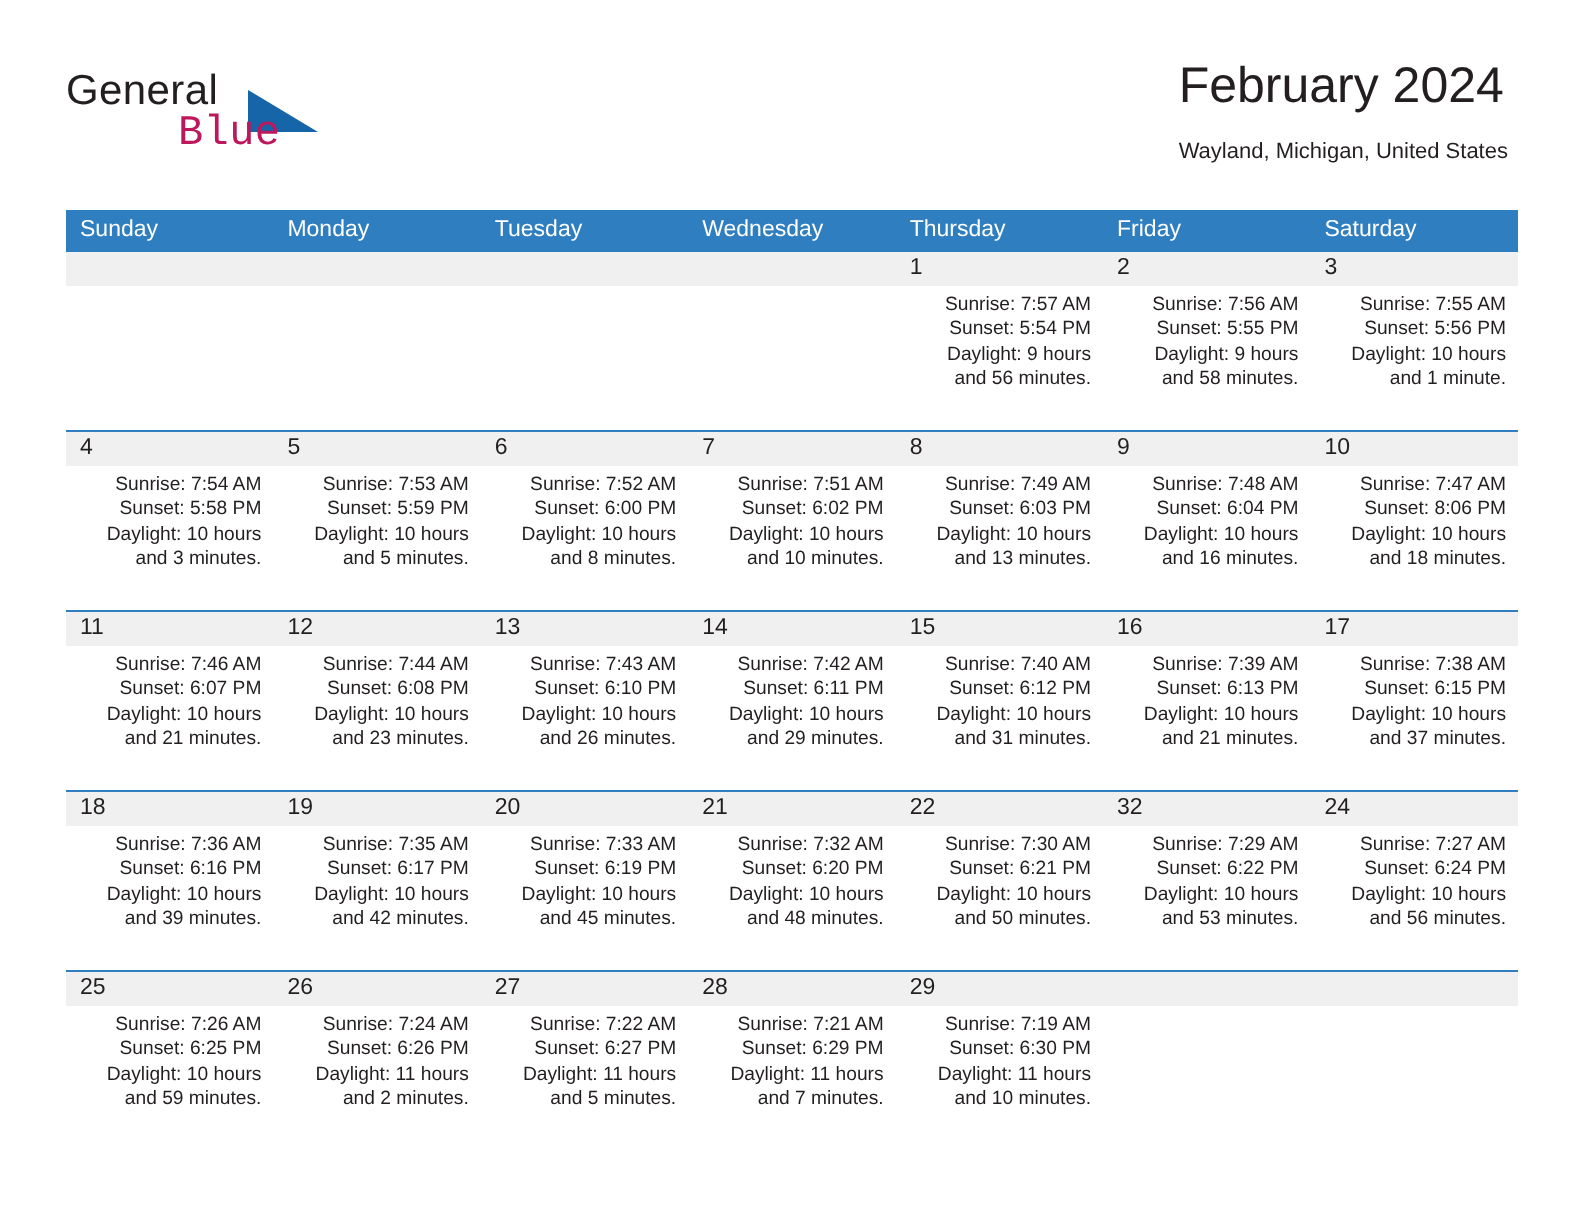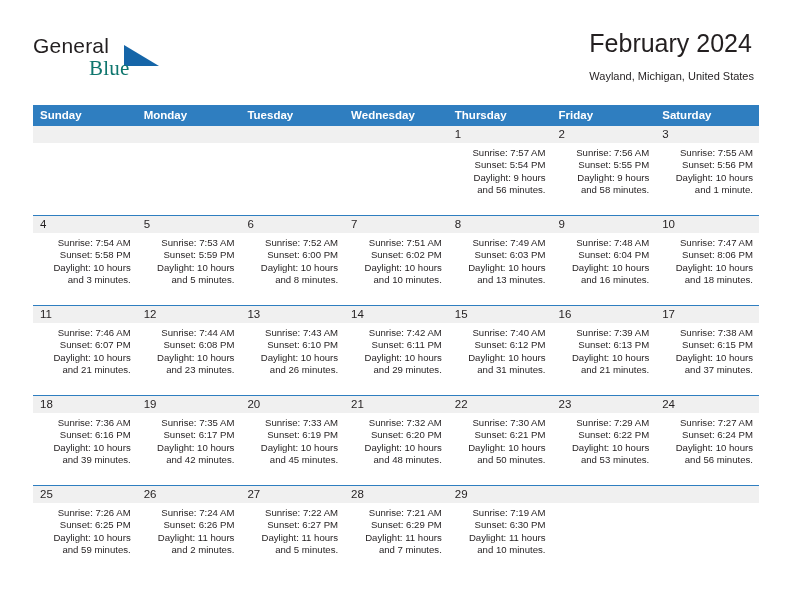--- a/index.html
+++ b/index.html
@@ -45,22 +45,22 @@
     letter-spacing: 0.2px;
     color: #231f20;
     font-family: "Liberation Sans", sans-serif;
   }
   .logo-blue {
     position: absolute;
     left: 56px;
     top: 22px;
     font-size: 21px;
     letter-spacing: 0.2px;
-    color: #0f766e;
-    font-family: Liberation Serif, serif;
+    color: #be185d;
+    font-family: Liberation Mono, monospace;
   }
   .logo-triangle {
     position: absolute;
     left: 91px;
     top: 11px;
     width: 0;
     height: 0;
     border-left: 35px solid #1565a8;
     border-top: 21px solid transparent;
   }
@@ -91,21 +91,21 @@
     left: 33px;
     top: 105px;
     width: 726px;
     border-collapse: collapse;
     table-layout: fixed;
   }
   .calendar th {
     background: #2f7ec0;
     color: #ffffff;
     font-size: 11.5px;
-    font-weight: bold;
+    font-weight: normal;
     text-align: left;
     padding: 4px 0 5px 7px;
     height: 10px;
     line-height: 12px;
   }
   .calendar td {
     width: 103.71px;
     vertical-align: top;
     padding: 0;
     border-top: 1px solid #2f7ec0;
@@ -437,21 +437,21 @@
               <div class="day-body">
                 <div>Sunrise: 7:30 AM</div>
                 <div>Sunset: 6:21 PM</div>
                 <div>Daylight: 10 hours</div>
                 <div>and 50 minutes.</div>
               </div>
             </div>
           </td>
           <td>
             <div class="cell-inner">
-              <div class="day-num">23</div>
+              <div class="day-num">32</div>
               <div class="day-body">
                 <div>Sunrise: 7:29 AM</div>
                 <div>Sunset: 6:22 PM</div>
                 <div>Daylight: 10 hours</div>
                 <div>and 53 minutes.</div>
               </div>
             </div>
           </td>
           <td>
             <div class="cell-inner">

